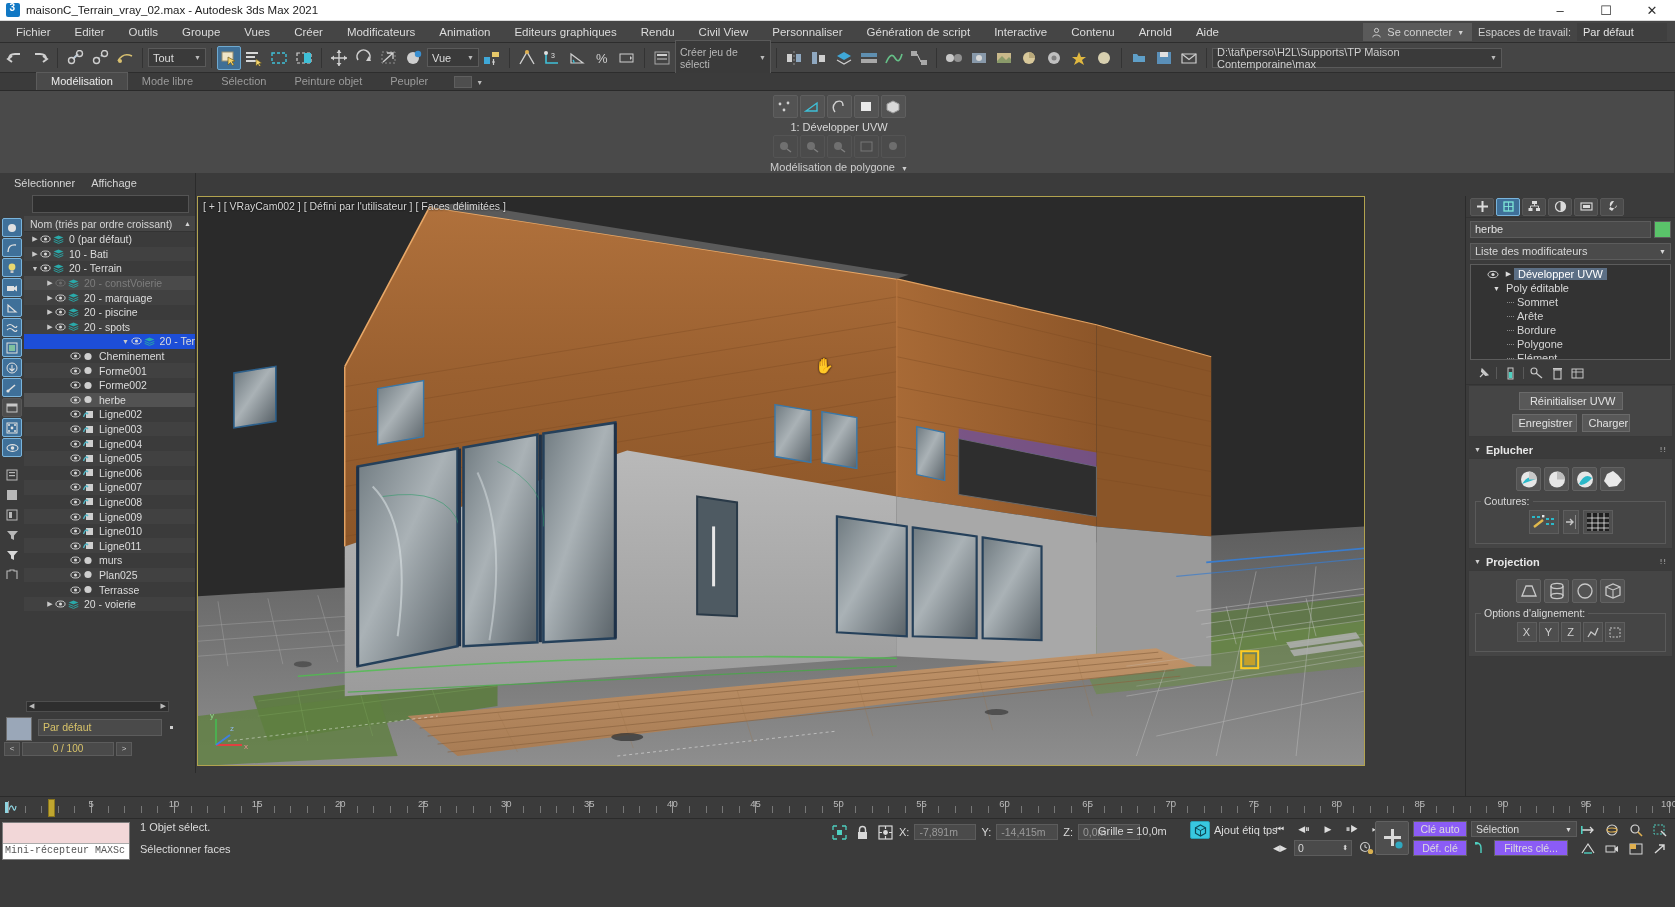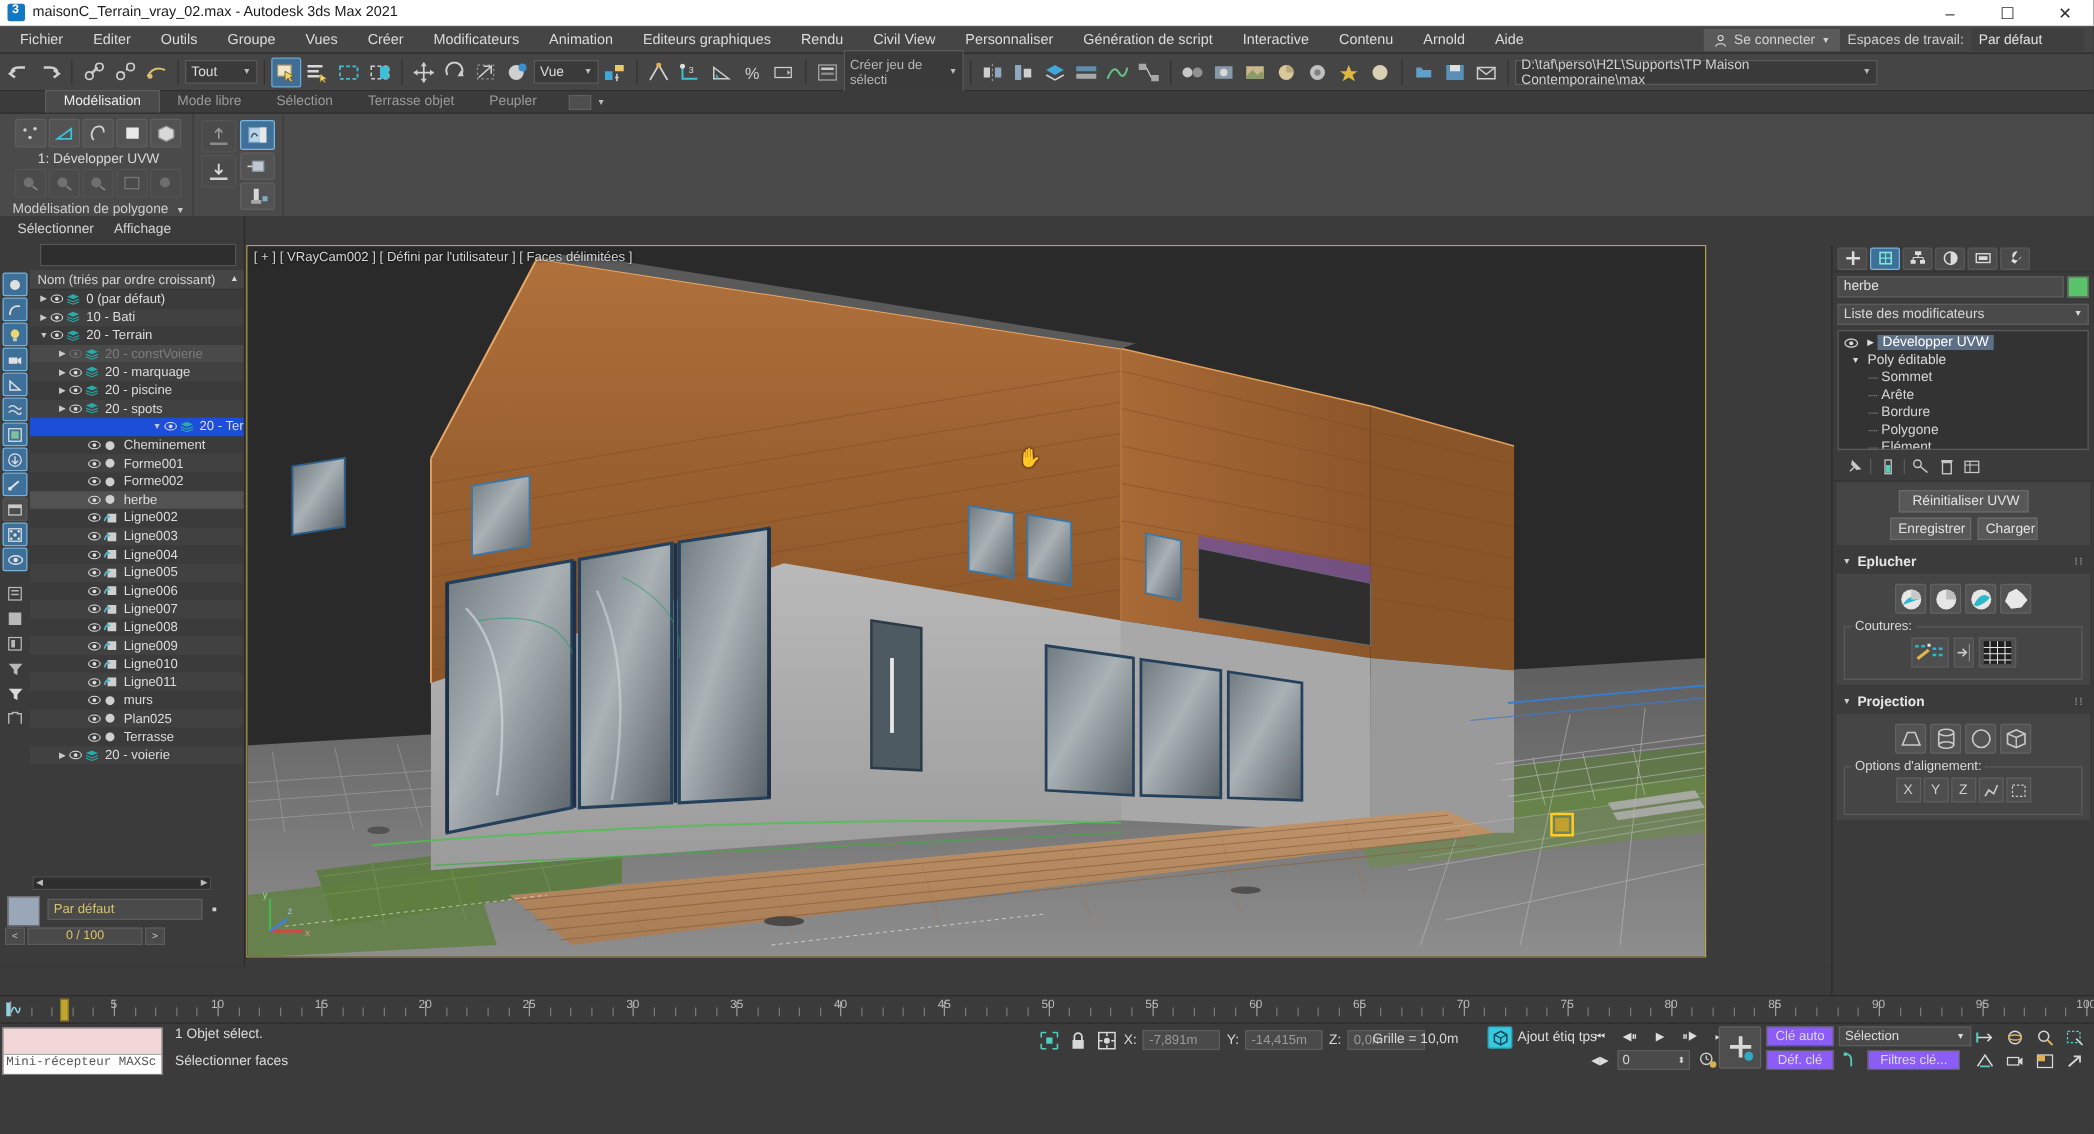--- a/index.html
+++ b/index.html
@@ -97,21 +97,21 @@
     height: 18px; display: flex; align-items: flex-end; padding-left: 36px;
     background: #3b3b3b; border-bottom: 1px solid #2a2a2a;
   }
   .rtab {
     padding: 2px 14px 3px 14px; font-size: 11px; color: #9b9b9b;
   }
   .rtab.sel {
     color: #ececec; background: #4a4a4a;
     border: 1px solid #5c5c5c; border-bottom: none;
   }
-  .ribbon-body { display: flex; height: 82px; background: #4a4a4a; }
+  .ribbon-body { display: flex; height: 82px; background: #4a4a4a; flex-direction: column; }
   .rb-panel {
     padding: 4px 6px; display: flex; flex-direction: column;
     align-items: center; border-right: 1px solid #3a3a3a;
   }
   .rb-row { display: flex; gap: 2px; }
   .rb-ic {
     width: 25px; height: 23px; background: #535353; border: 1px solid #5f5f5f;
     display: flex; align-items: center; justify-content: center;
     border-radius: 2px; color: #cfcfcf;
   }
@@ -240,21 +240,21 @@
     font-size: 11px; color: #e2e2e2; padding: 1px 4px;
   }
   .cp-color { width: 17px; height: 17px; background: #5ac36a; border: 1px solid #5c5c5c; }
   .cp-modlist {
     margin: 2px 4px; height: 17px; background: #4a4a4a; border: 1px solid #5c5c5c;
     font-size: 11px; color: #d8d8d8; padding: 1px 4px; position: relative;
   }
   .cp-modlist .caret { position: absolute; right: 4px; top: 4px; font-size: 7px; }
   .cp-stack {
     margin: 2px 4px; background: #333333; border: 1px solid #5c5c5c;
-    height: 96px; padding: 2px 4px; overflow: hidden;
+    height: 96px; padding: 2px 16px; overflow: hidden;
   }
   .mrow { height: 14px; display: flex; align-items: center; font-size: 11px; color: #dcdcdc; }
   .mrow .m-eye { width: 16px; text-align: center; }
   .mrow .m-arr { width: 11px; text-align: center; font-size: 7px; }
   .m-sel { background: #5c6f85; padding: 0 4px; color: #fff; }
   .msub { padding-left: 30px; font-size: 11px; color: #d6d6d6; height: 14px; line-height: 14px; position: relative; }
   .msub::before {
     content: ""; position: absolute; left: 20px; top: 7px;
     width: 7px; height: 1px; border-top: 1px dotted #8a8a8a;
   }
@@ -694,21 +694,21 @@
       <span>D:\taf\perso\H2L\Supports\TP Maison Contemporaine\max</span>
       <span class="caret">▼</span>
     </div>
   </div>
 
   <div class="ribbon">
     <div class="ribbon-tabs">
       <div class="rtab sel">Modélisation</div>
       <div class="rtab">Mode libre</div>
       <div class="rtab">Sélection</div>
-      <div class="rtab">Terrasse objet</div>
+      <div class="rtab">Peinture objet</div>
       <div class="rtab">Peupler</div>
       <div style="margin-left:12px;display:flex;align-items:center;gap:4px;padding-bottom:2px">
         <span style="width:18px;height:12px;background:#4e4e4e;border:1px solid #5f5f5f;display:inline-block"></span>
         <span style="font-size:7px;color:#bbb">▼</span>
       </div>
     </div>
     <div class="ribbon-body">
       <div class="rb-panel" style="padding-left:10px">
         <div class="rb-row">
           <div class="rb-ic">

